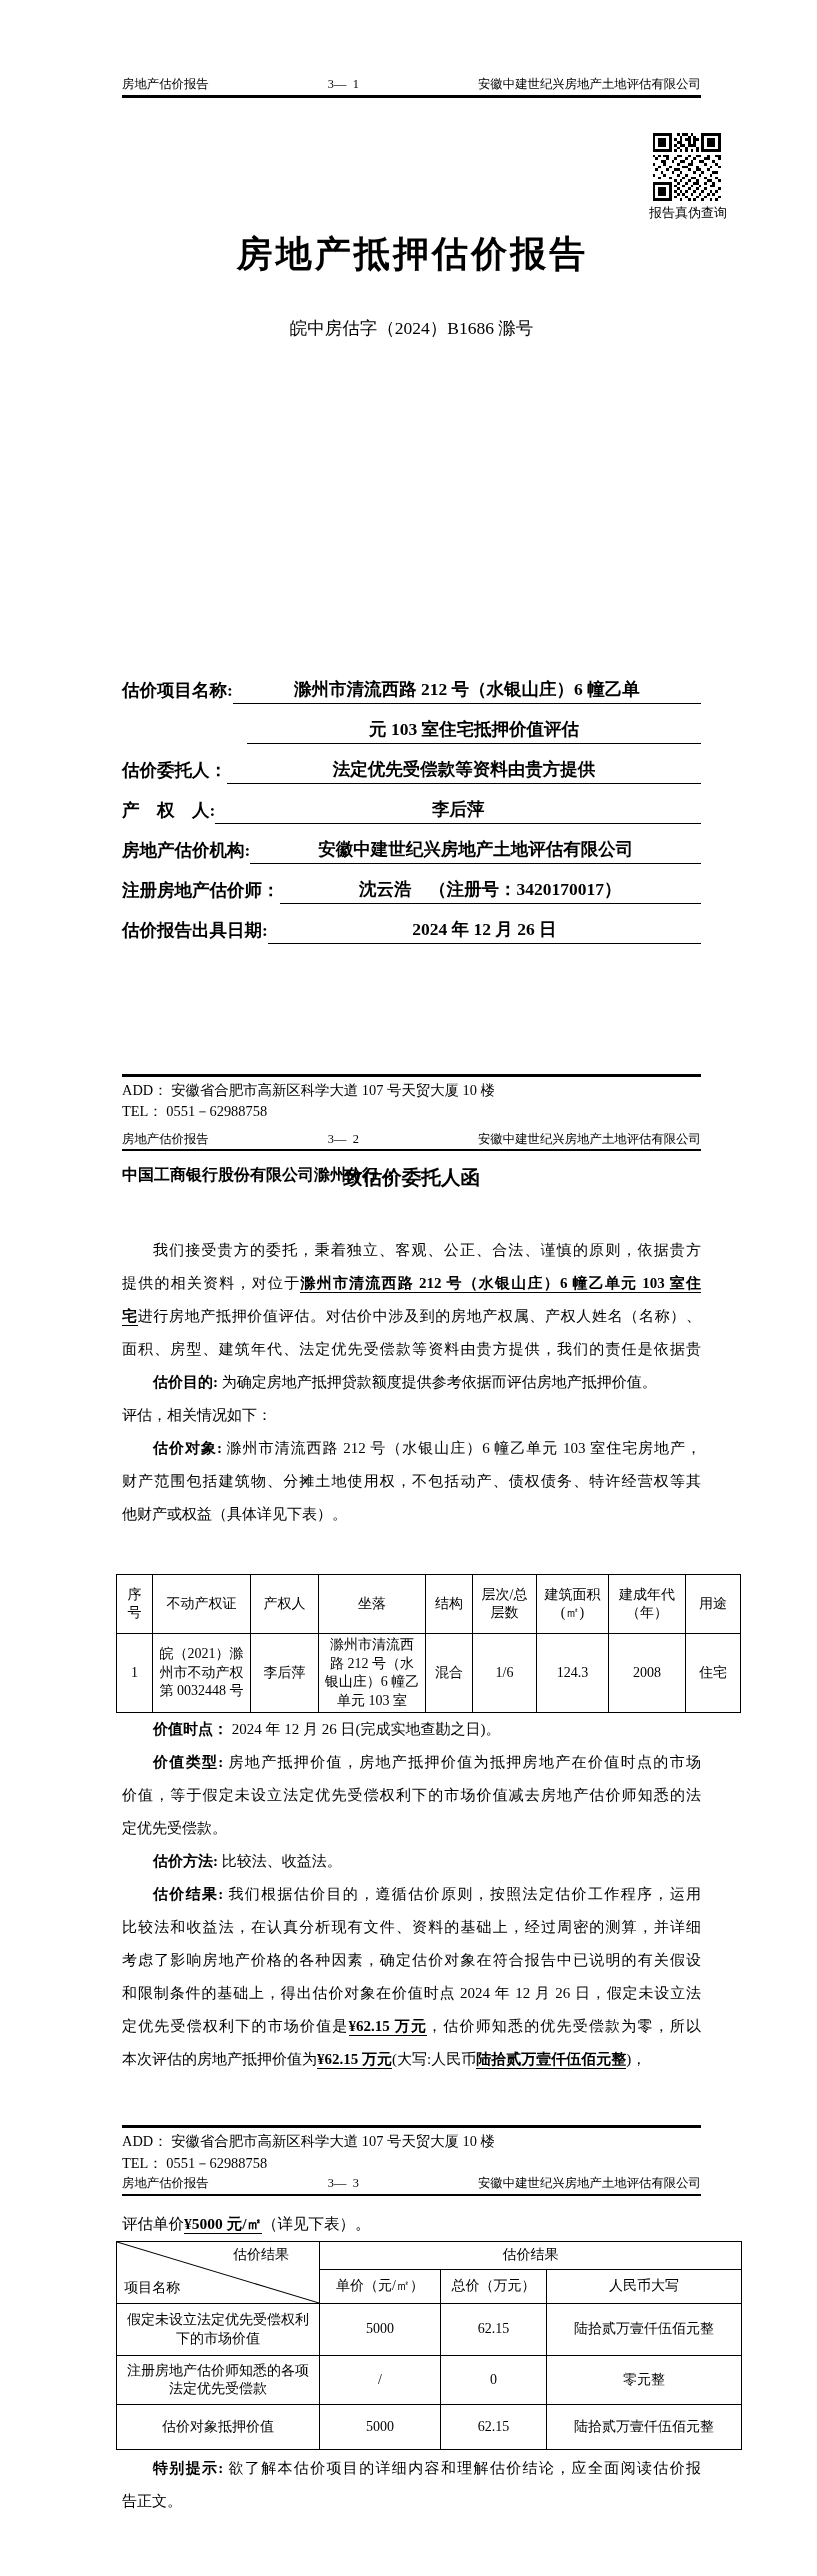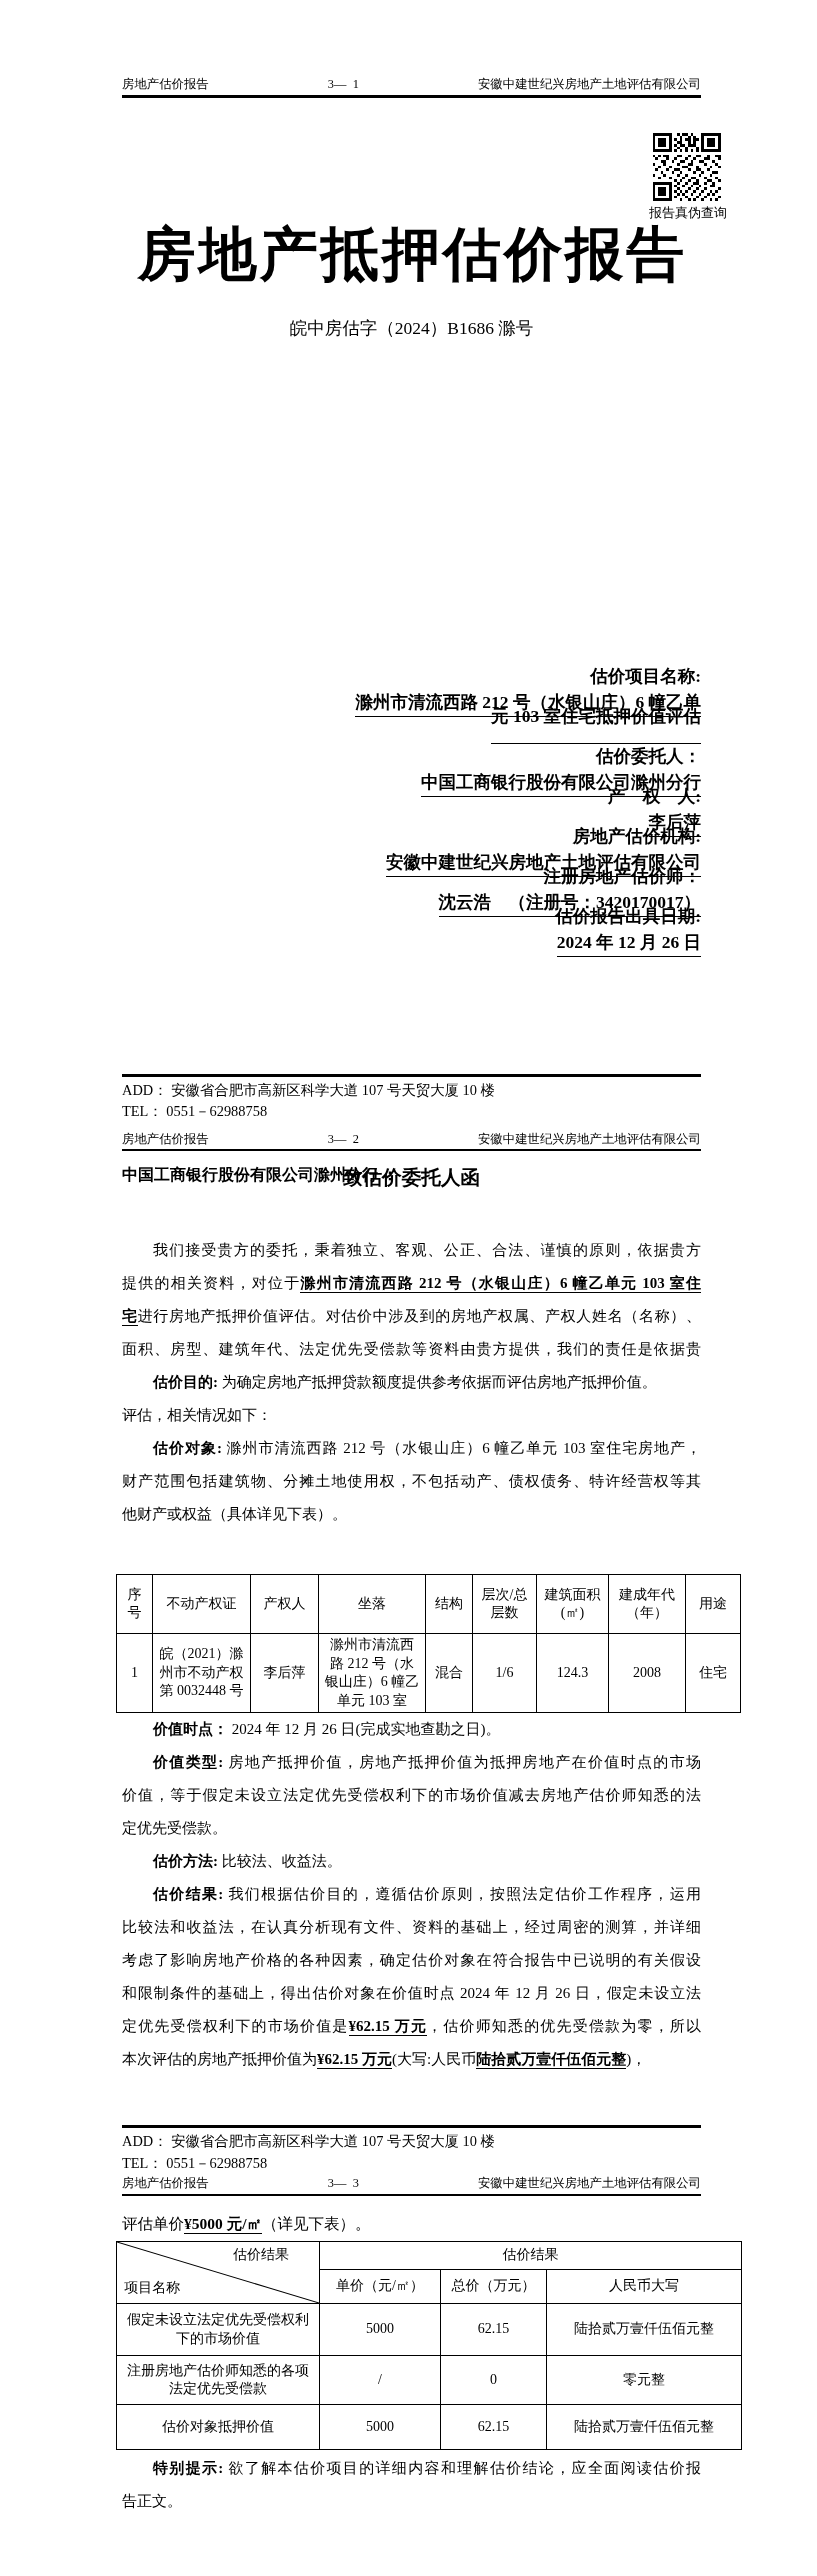--- a/index.html
+++ b/index.html
@@ -7,24 +7,24 @@
           font-family:"Liberation Serif","DejaVu Serif",serif;overflow:hidden;}
   
   .hdr{position:absolute;left:122px;width:579px;display:flex;justify-content:space-between;
        align-items:baseline;font-size:12.4px;line-height:15.5px;white-space:pre;}
   .rule{position:absolute;left:122px;width:579px;height:2.6px;background:#000;}
   .rule-thin{height:2.1px;}
   
   .qr-wrap{position:absolute;left:652px;top:133px;width:69px;height:68px;}
   .qr-label{position:absolute;left:621px;top:204px;width:134px;text-align:center;font-size:13px;}
   .title{position:absolute;left:62px;top:226px;width:701px;text-align:center;
-         font-size:58px;font-weight:bold;letter-spacing:3.1px;line-height:57px;}
+         font-size:36px;font-weight:bold;letter-spacing:3.1px;line-height:57px;}
   .docno{position:absolute;left:122px;top:318px;width:579px;text-align:center;font-size:17.5px;line-height:21.6px;}
   .fields{position:absolute;left:122px;top:664px;width:579px;}
-  .frow{display:flex;align-items:flex-end;height:40px;font-size:17.5px;font-weight:bold;flex-direction:column;}
+  .frow{display:flex;align-items:flex-end;height:40px;font-size:17.5px;font-weight:bold;}
   .frow .lbl{white-space:pre;padding-bottom:2.1px;}
   .frow .val{flex:1;text-align:center;border-bottom:1.5px solid #000;padding-bottom:2.1px;white-space:pre;}
   .sp-sm{width:125px;}
   .sp-lg{width:180px;}
   
   .ft{position:absolute;left:122px;width:579px;font-size:14.4px;line-height:21.6px;white-space:pre;}
   
   .body-block{position:absolute;left:122px;width:579px;font-size:15px;line-height:33px;}
   .bl{white-space:nowrap;text-align:justify;text-align-last:justify;}
   .bl-l{white-space:nowrap;text-align:left;text-align-last:left;}
@@ -211,21 +211,21 @@
     <div class="frow">
       <span class="lbl">估价项目名称:</span>
       <span class="val">滁州市清流西路 212 号（水银山庄）6 幢乙单</span>
     </div>
     <div class="frow">
       <span class="sp-sm"></span>
       <span class="val">元 103 室住宅抵押价值评估</span>
     </div>
     <div class="frow">
       <span class="lbl">估价委托人：</span>
-      <span class="val">中国工商银行股份有限公司滁州分行</span>
+      <span class="val">法定优先受偿款等资料由贵方提供</span>
     </div>
     <div class="frow">
       <span class="lbl">产　权　人:</span>
       <span class="val">李后萍</span>
     </div>
     <div class="frow">
       <span class="lbl">房地产估价机构:</span>
       <span class="val">安徽中建世纪兴房地产土地评估有限公司</span>
     </div>
     <div class="frow">

